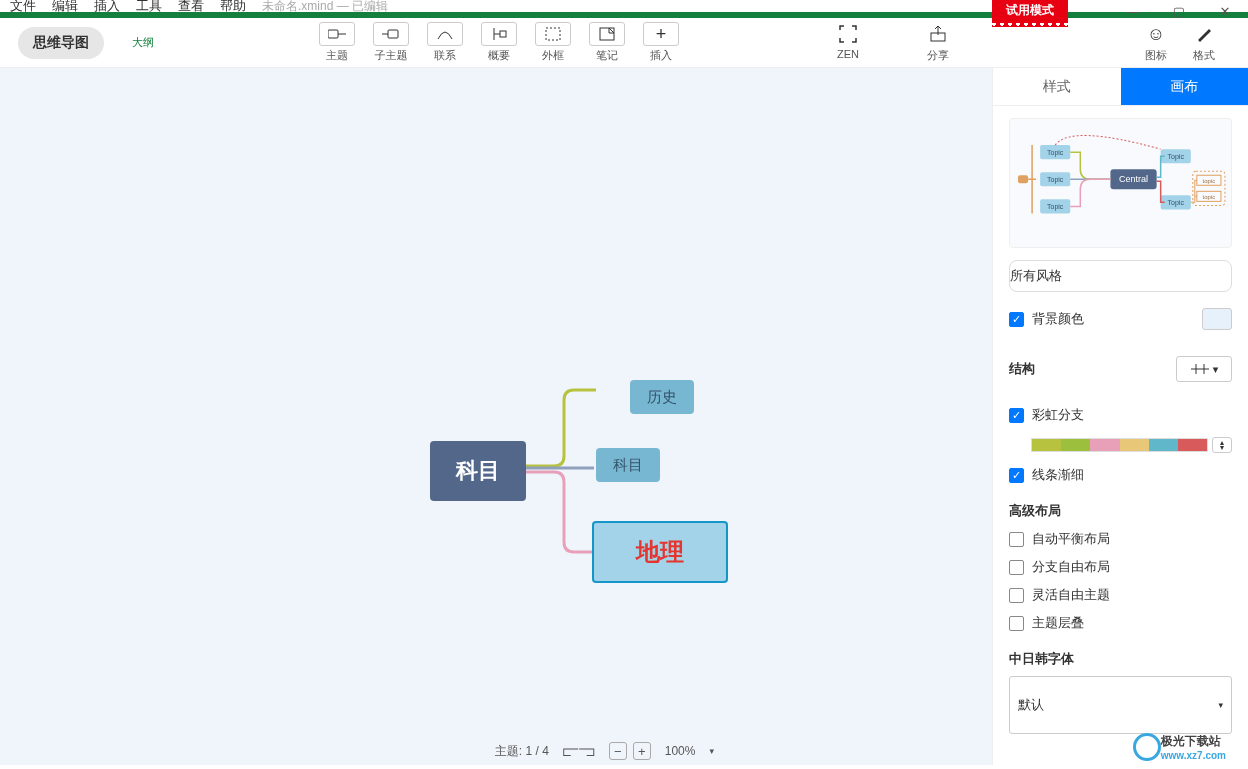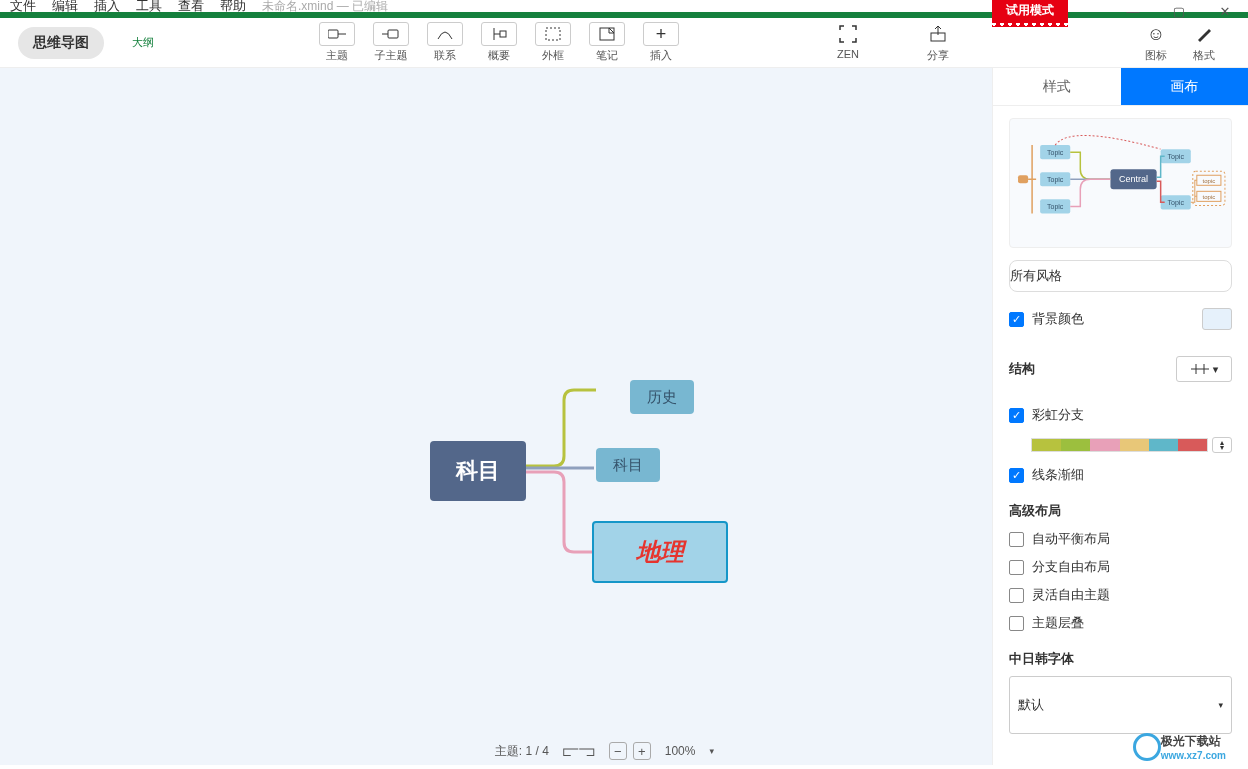--- a/index.html
+++ b/index.html
@@ -23,21 +23,21 @@
   .right-tool-block .tool-btn { width:48px; }
   .zen-share{position:absolute;right:280px;top:4px;display:flex;}
   .zen-share .tool-btn .ic{border:none;}
   .zen-share .tool-btn{width:60px;}
   .content { display:flex; height:697px; }
   .canvas { flex:1; background:#f0f5fb; position:relative; overflow:hidden;}
   .central { position:absolute; left:430px; top:373px; width:96px; height:60px; background:#53678a; color:#fff; display:flex; align-items:center; justify-content:center; font-size:22px; font-weight:bold; border-radius:4px;}
   .sub { position:absolute; width:64px; height:34px; background:#78b7d1; color:#35536b; display:flex; align-items:center; justify-content:center; border-radius:4px; font-size:15px;}
   .sub1{ left:596px; top:312px;margin-left:34px;}
   .sub2{ left:596px; top:380px;}
-  .sub3{ left:592px; top:453px; width:136px; height:62px; background:#a2d3e8; border:2px solid #1596c8; color:#e6342e; font-size:24px;font-style:italic;font-weight:bold;}
+  .sub3{ left:592px; top:453px; width:136px; height:62px; background:#a2d3e8; border:2px solid #1596c8; color:#e6342e; font-size:24px;font-weight:bold;}
   svg.connect { position:absolute; left:0; top:0; width:100%; height:100%; pointer-events:none;}
   .panel { width:256px; border-left:1px solid #eee; background:#fff; display:flex; flex-direction:column;}
   .p-tabs { height:38px; display:flex; }
   .p-tab { flex:1; display:flex; align-items:center; justify-content:center; font-size:14px; cursor:pointer; color:#666; border-bottom:1px solid #eee;}
   .p-tab.active { background:#0078ff; color:#fff; }
   .p-body { flex:1; overflow-y:auto; padding:12px 16px;}
   .preview { height:130px; border:1px solid #eee; border-radius:4px; background:#f8fafd; margin-bottom:12px; position:relative; overflow:hidden;}
   .all-styles { border:1px solid #ddd; border-radius:8px; text-align:left; padding:6px 0; cursor:pointer; margin-bottom:16px;}
   .row { display:flex; align-items:center; margin:10px 0;}
   .chk { width:15px;height:15px;border:1px solid #888;border-radius:2px;margin-right:8px;display:inline-flex;align-items:center;justify-content:center;font-size:11px;color:#fff;}

